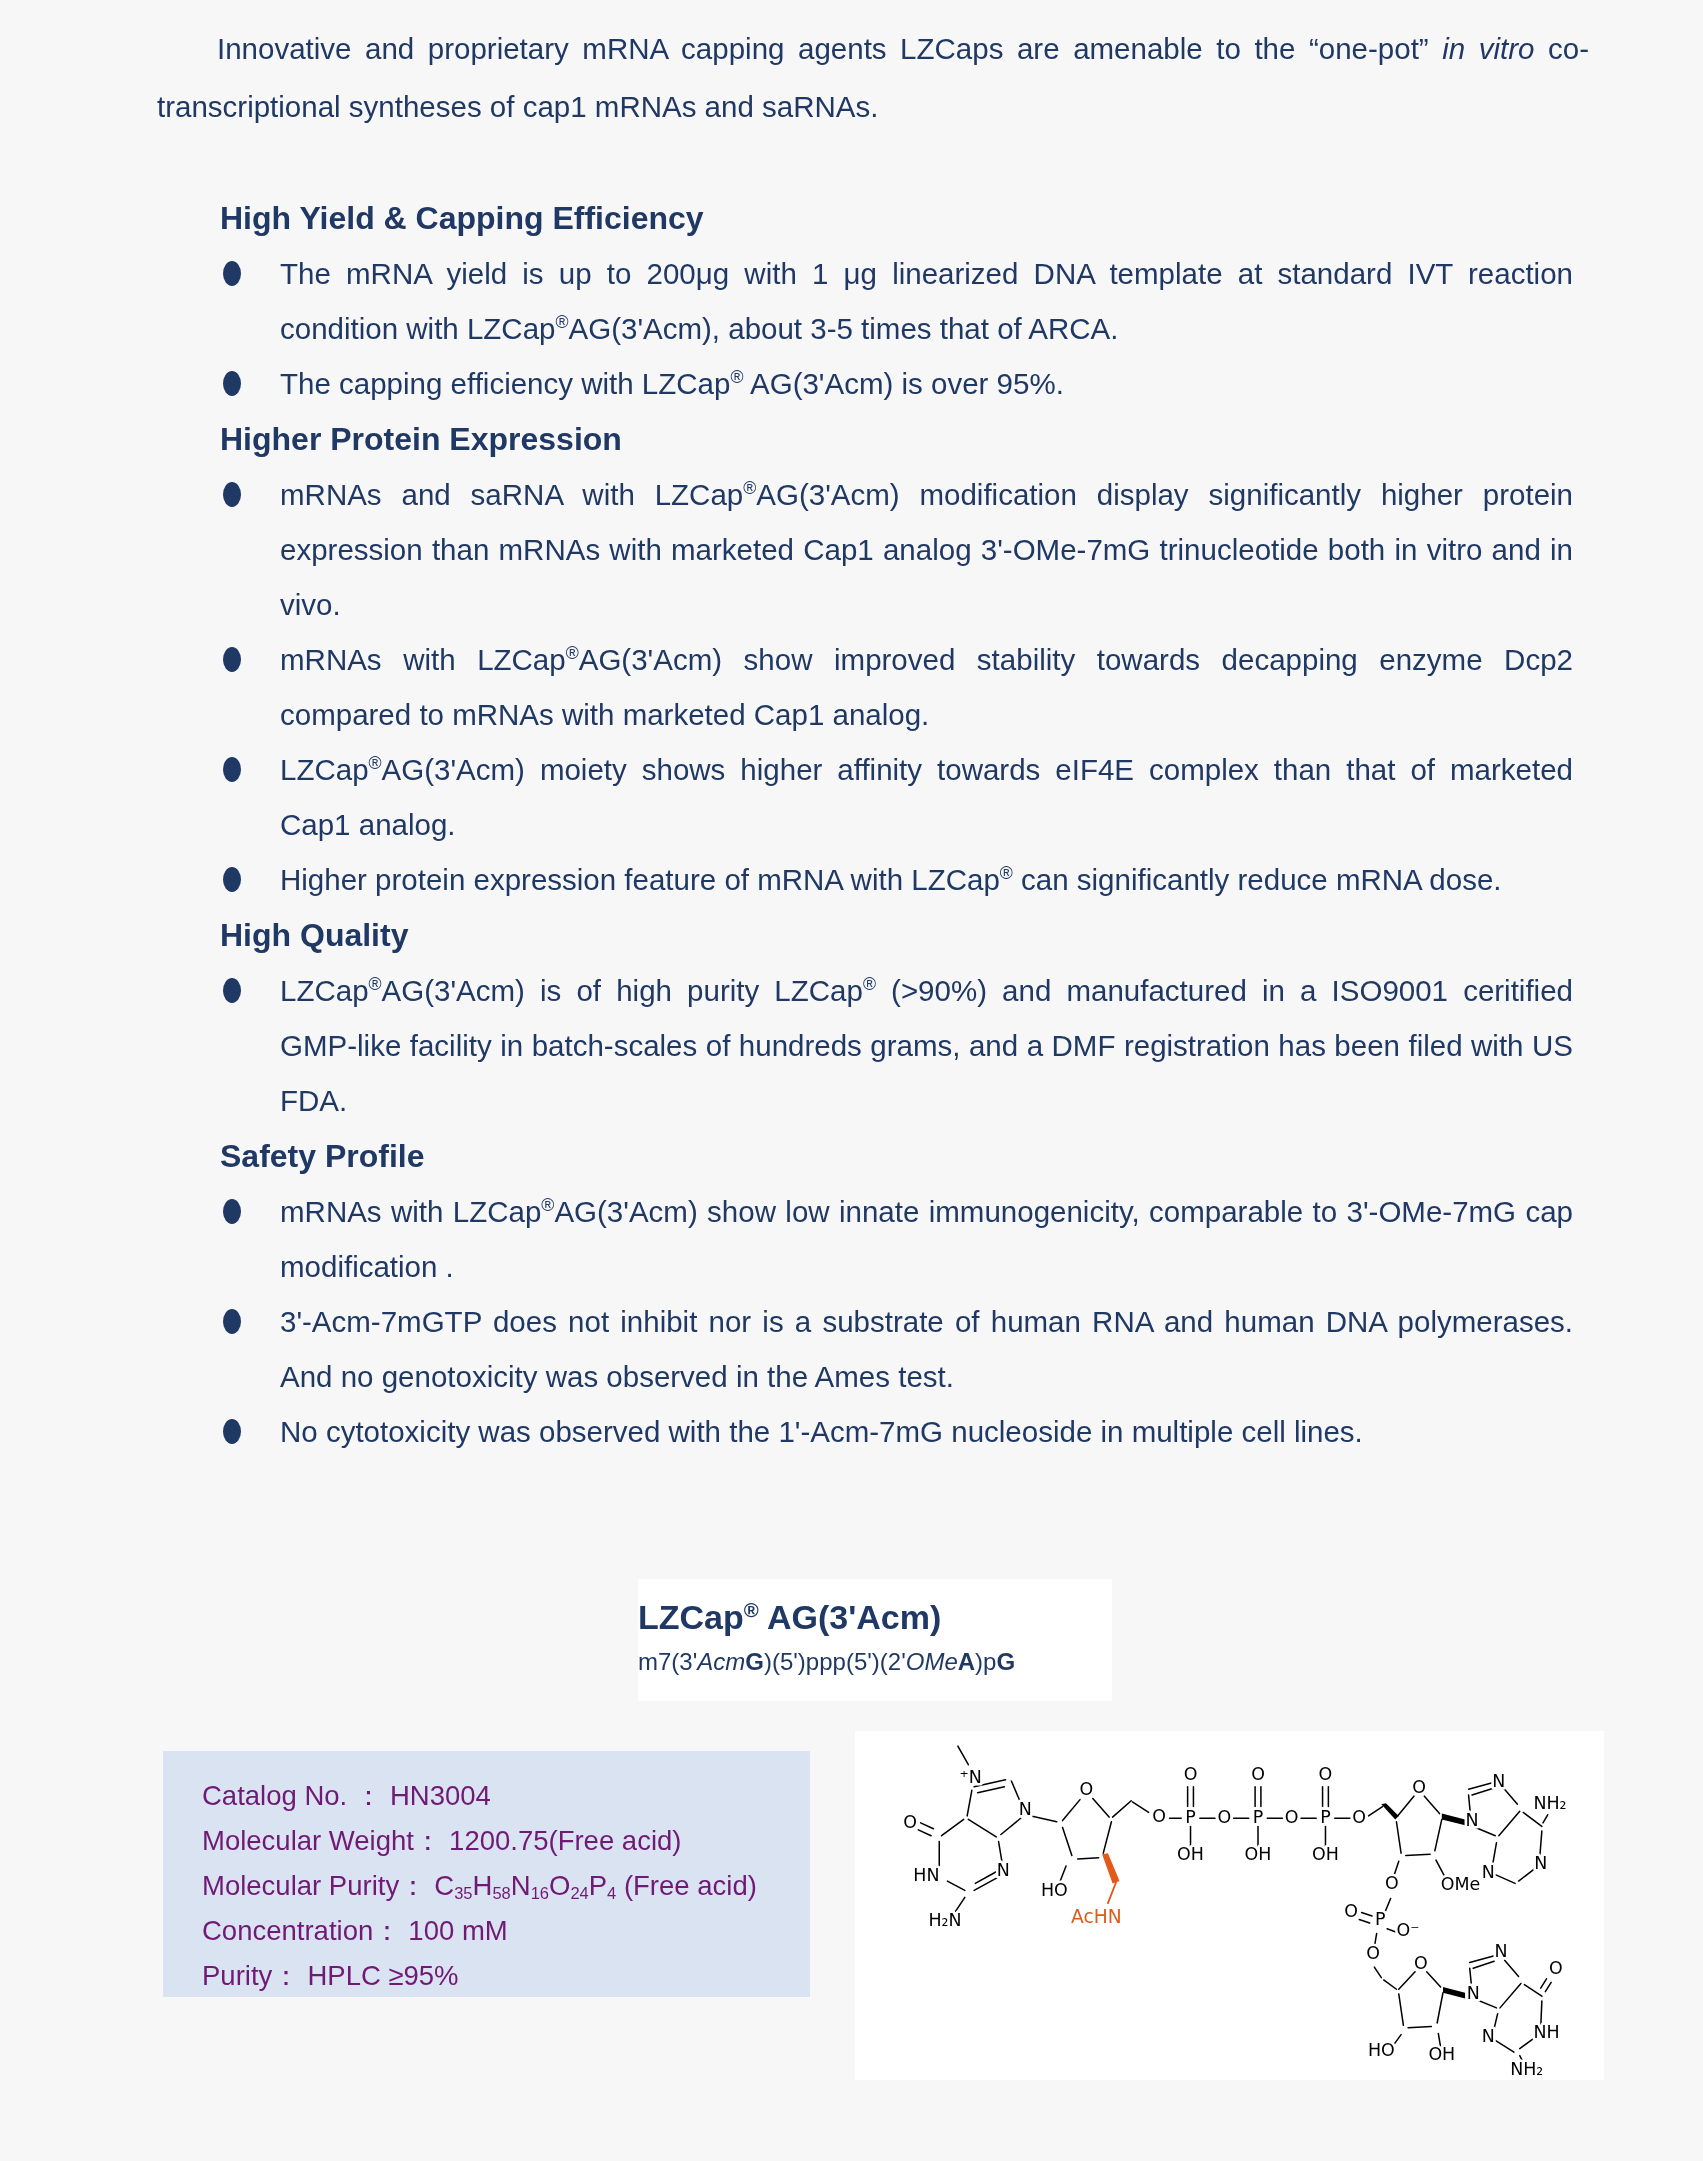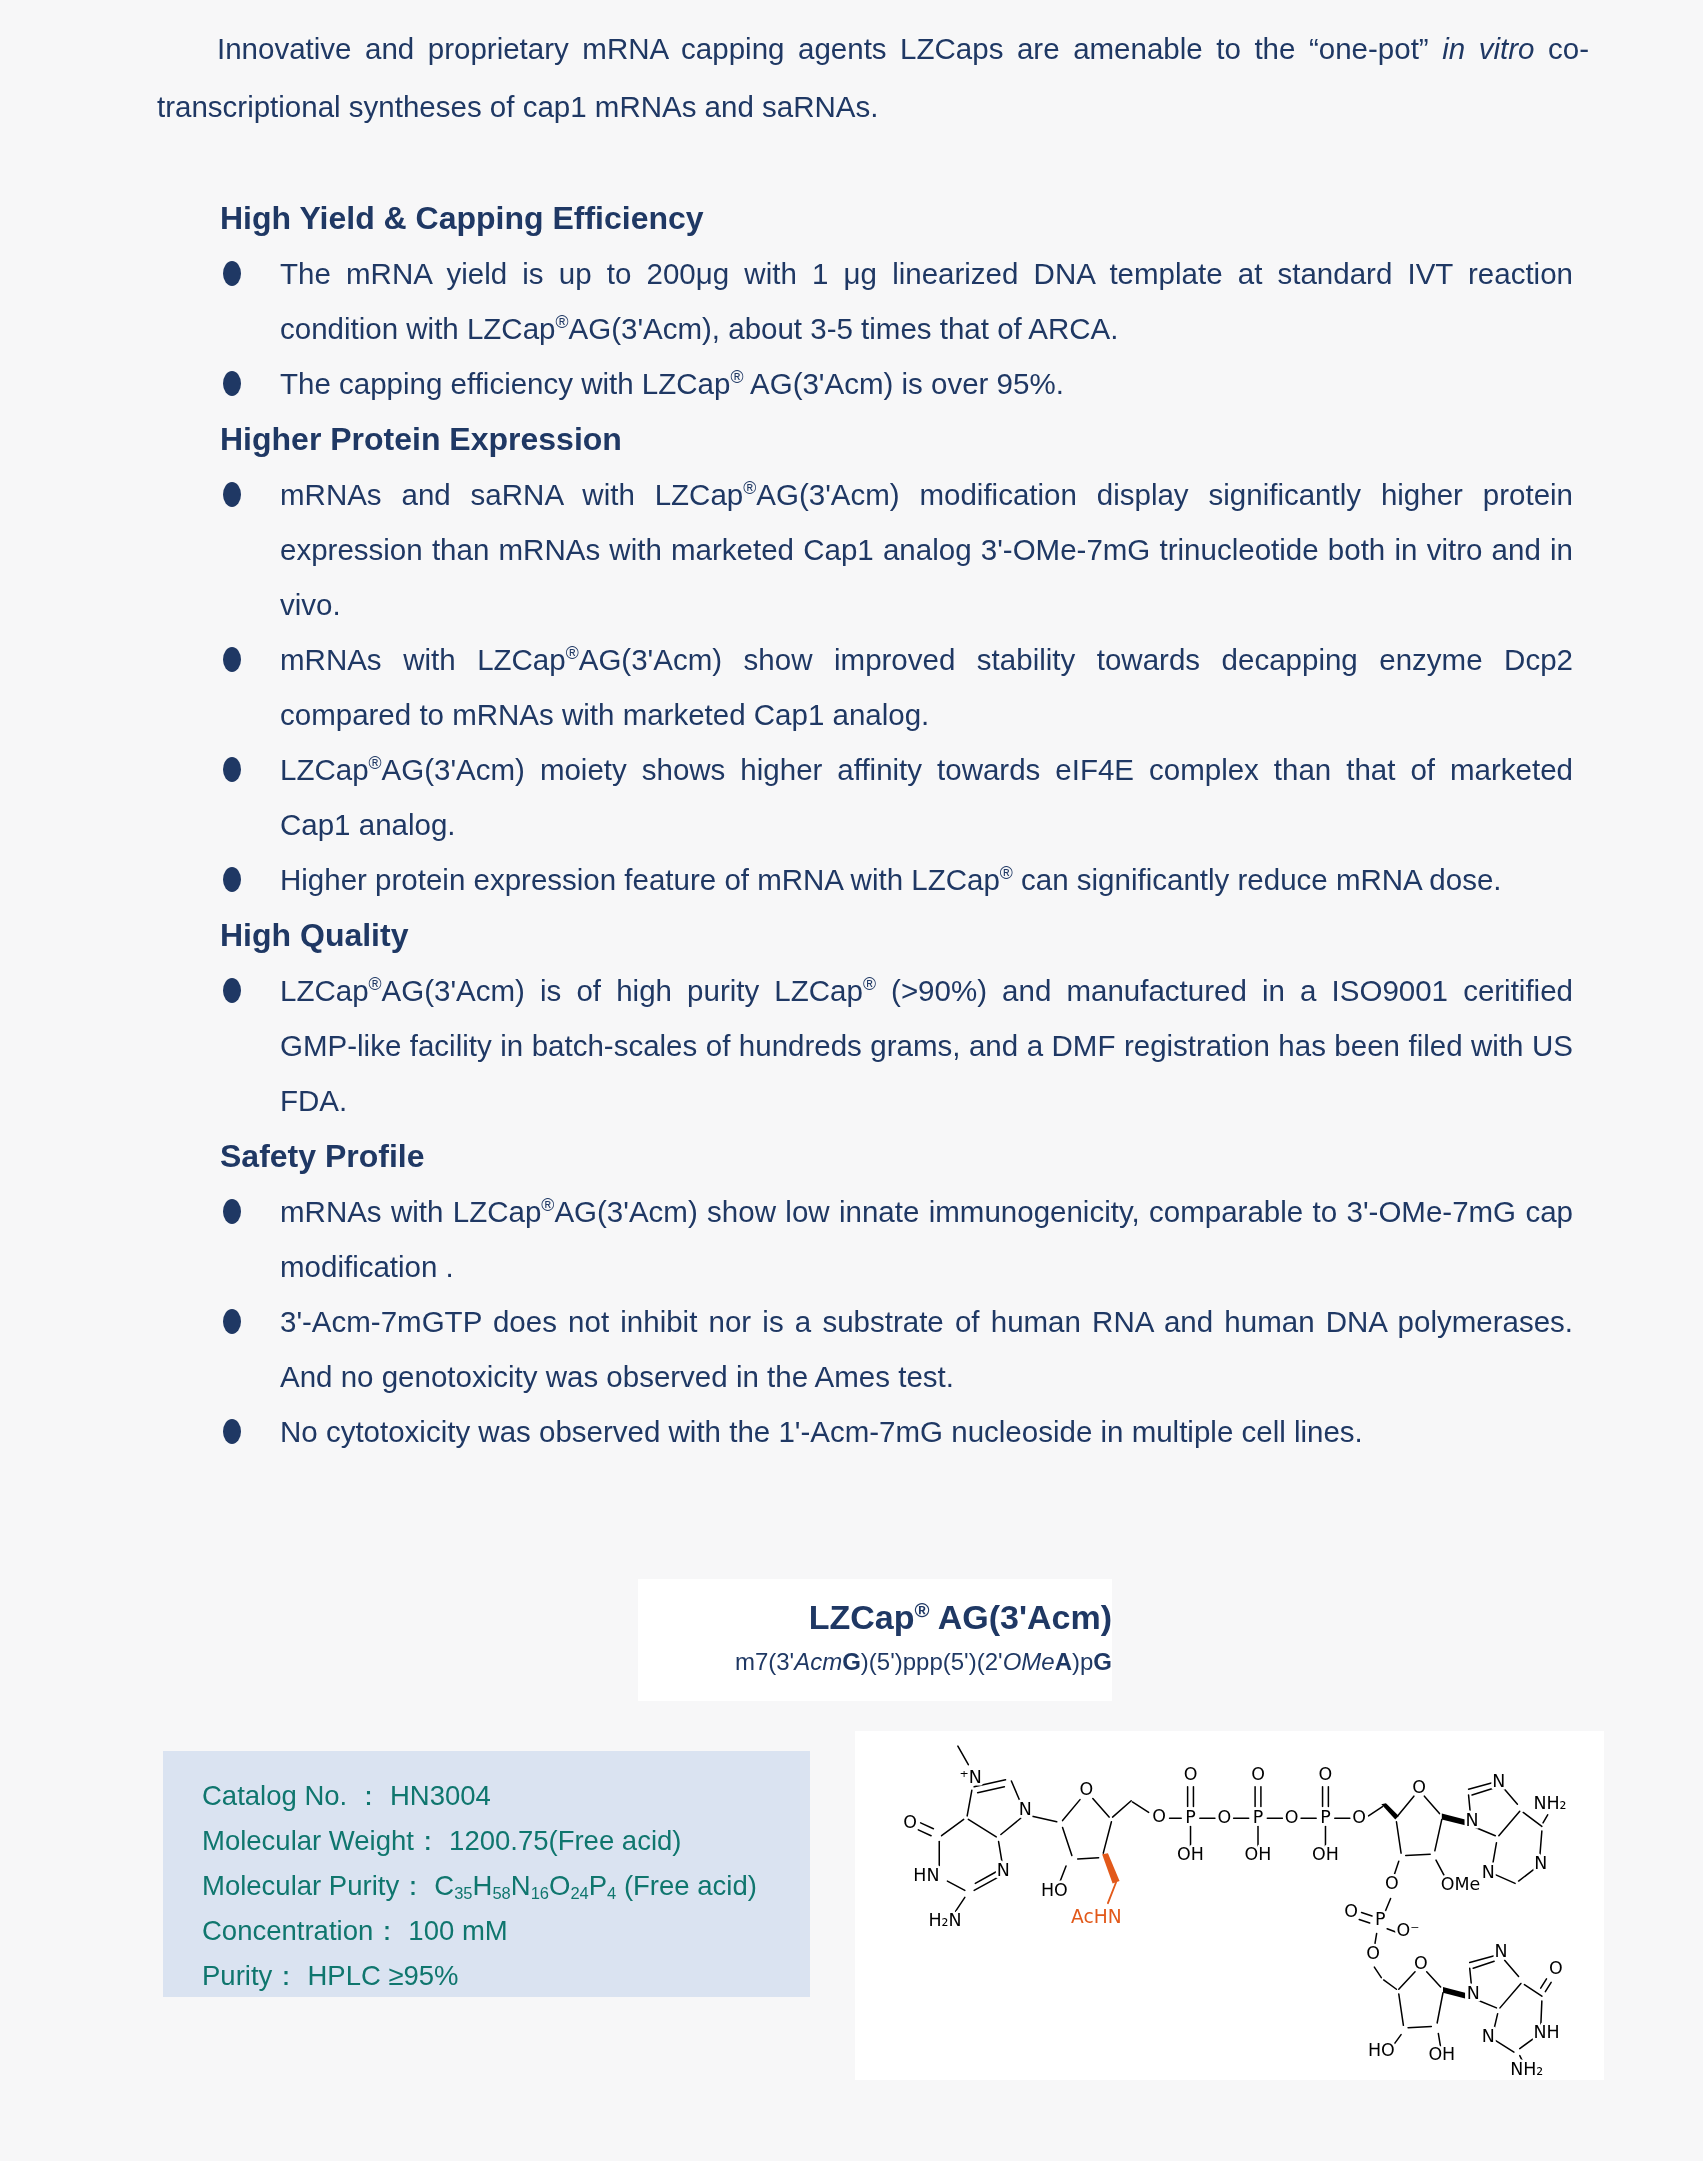--- a/index.html
+++ b/index.html
@@ -43,28 +43,28 @@
     text-align:justify;
   }
   .dot{
     position:absolute;left:2.7px;top:15px;
     width:18px;height:25px;border-radius:50%;
     background:#1F3864;
   }
 
   .product{
     position:absolute;left:638px;top:1579px;width:474px;height:122px;
-    background:#ffffff;text-align:right;
+    background:#ffffff;text-align:left;
   }
   .product .t{font-size:34px;font-weight:bold;margin-top:19px;}
   .product .f{font-size:24px;margin-top:11px;}
 
   .specs{
     position:absolute;left:163px;top:1751px;width:647px;height:246px;
-    background:#DAE3F1;color:#0f766e;
+    background:#DAE3F1;color:#701a75;
     font-size:27.5px;line-height:45px;
     padding:22px 8px 0 39px;
     box-sizing:border-box;
   }
   .specs div{white-space:nowrap;}
 
   .structure{
     position:absolute;left:855px;top:1731px;width:749px;height:349px;
     background:#ffffff;
   }

